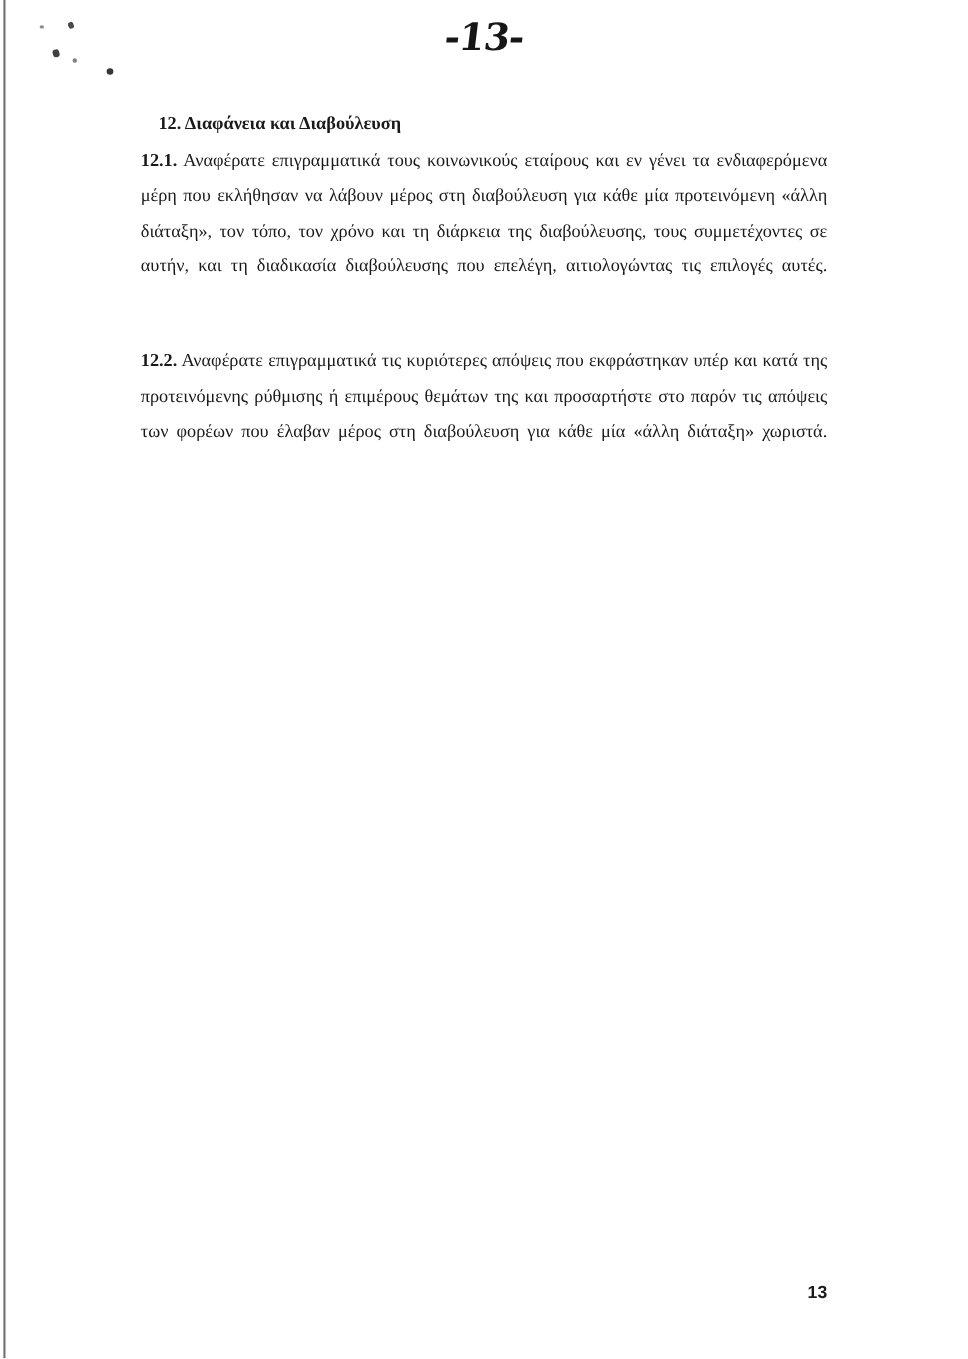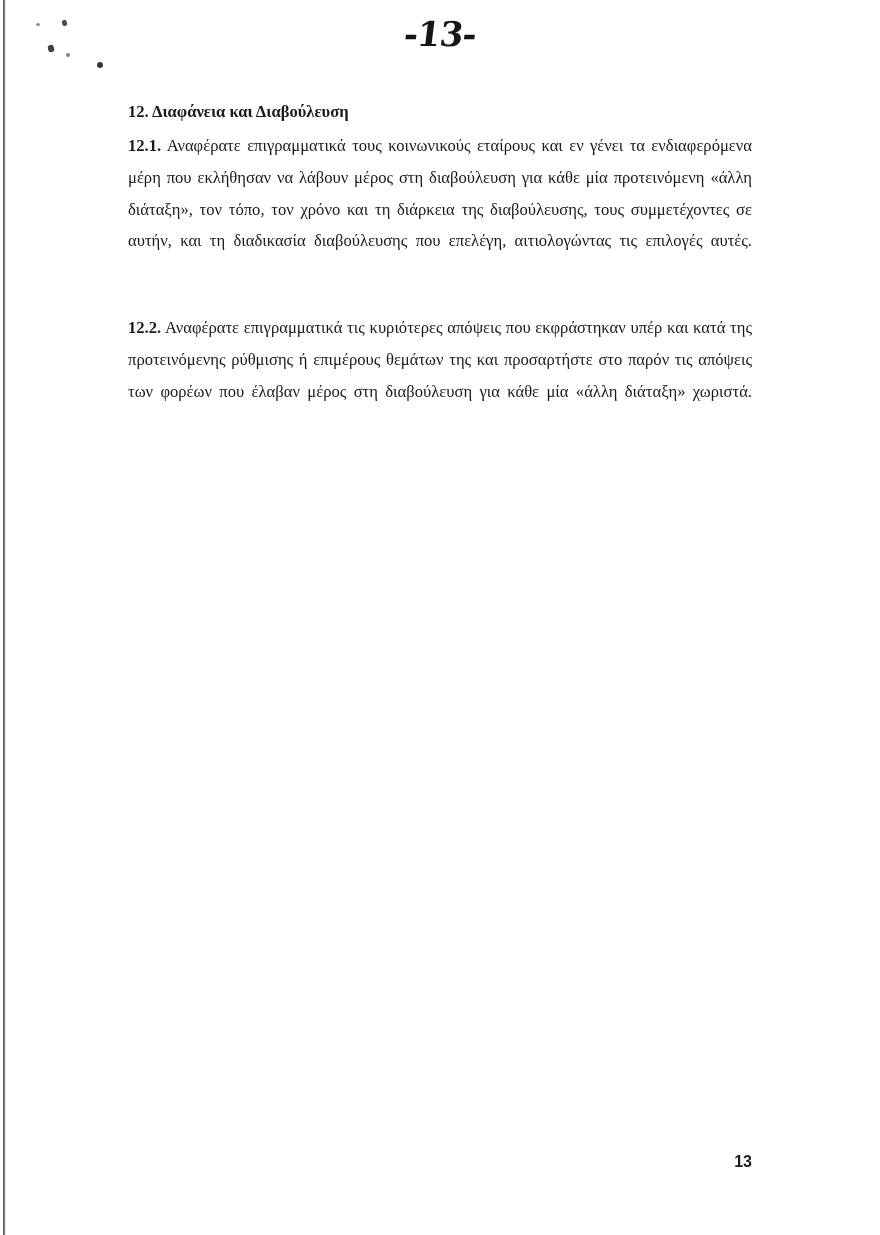--- a/index.html
+++ b/index.html
@@ -82,38 +82,38 @@
     line-height: 1.92;
     text-align: justify;
     text-justify: inter-word;
     word-spacing: 0.02em;
   }
   p.para .num {
     font-weight: bold;
   }
 
   h2.section-heading {
-    margin: 0 0 2px 0;
+    margin: 0 0 2px 16px;
     font-size: 16.6px;
     line-height: 1.92;
     font-weight: bold;
     text-align: left;
   }
 
   
   p.para::after {
     content: "";
     display: inline-block;
     width: 100%;
   }
 
   .page-number {
     position: absolute;
     right: 128px;
-    bottom: 64px;
+    bottom: 50px;
     font-size: 16px;
     font-weight: bold;
     font-family: "Liberation Sans", sans-serif;
     color: #1a1a1a;
   }
 </style>
 </head>
 <body>
 
 <div class="page">

